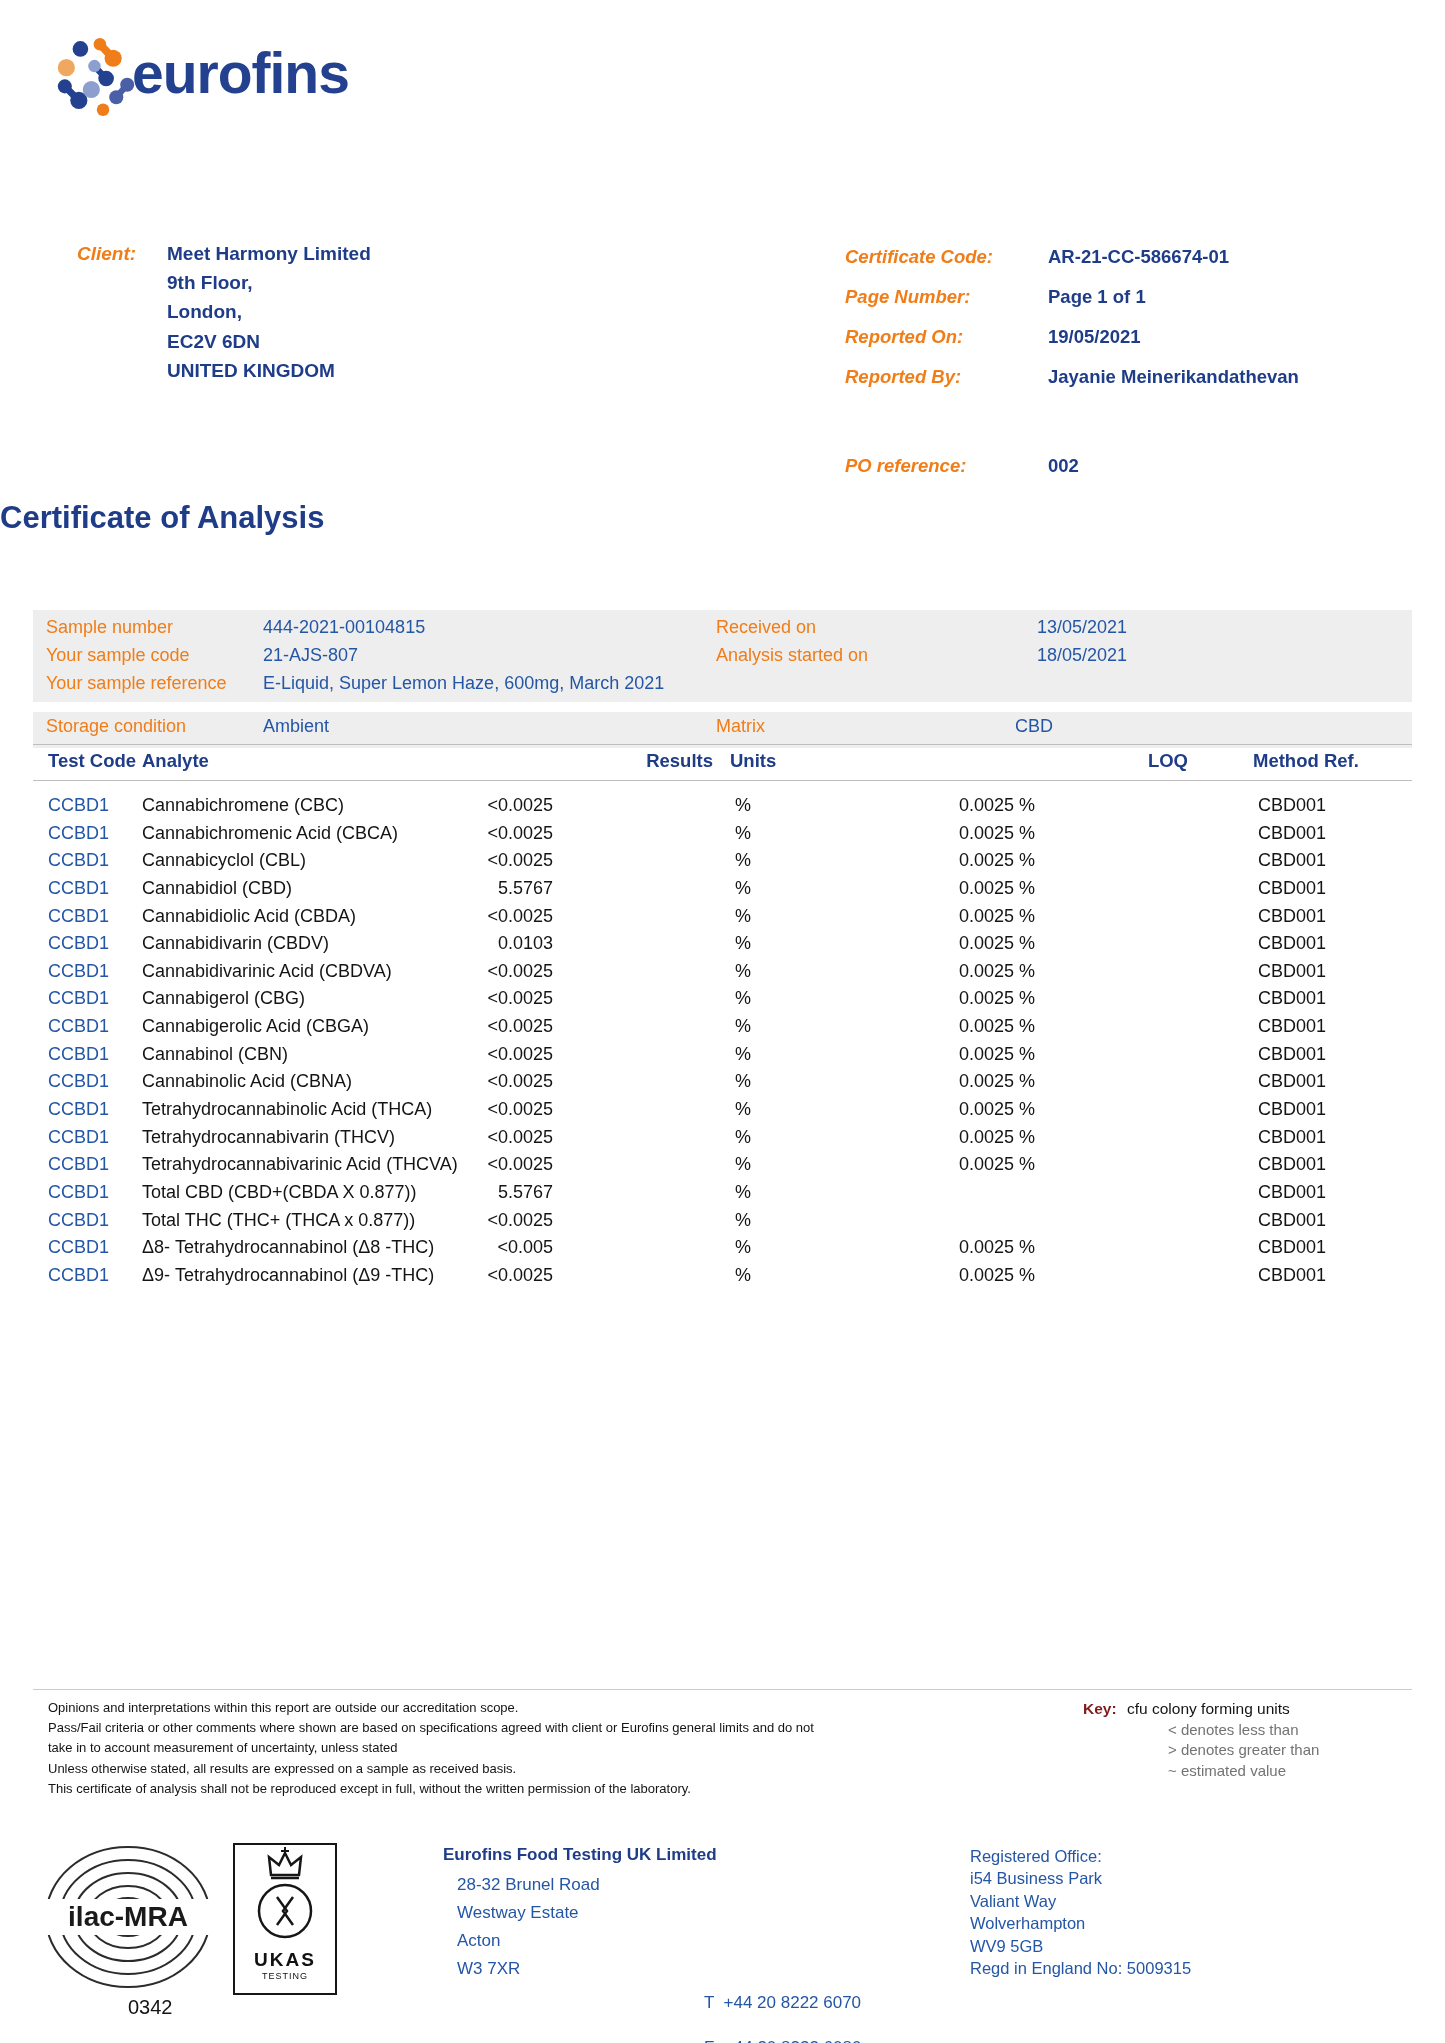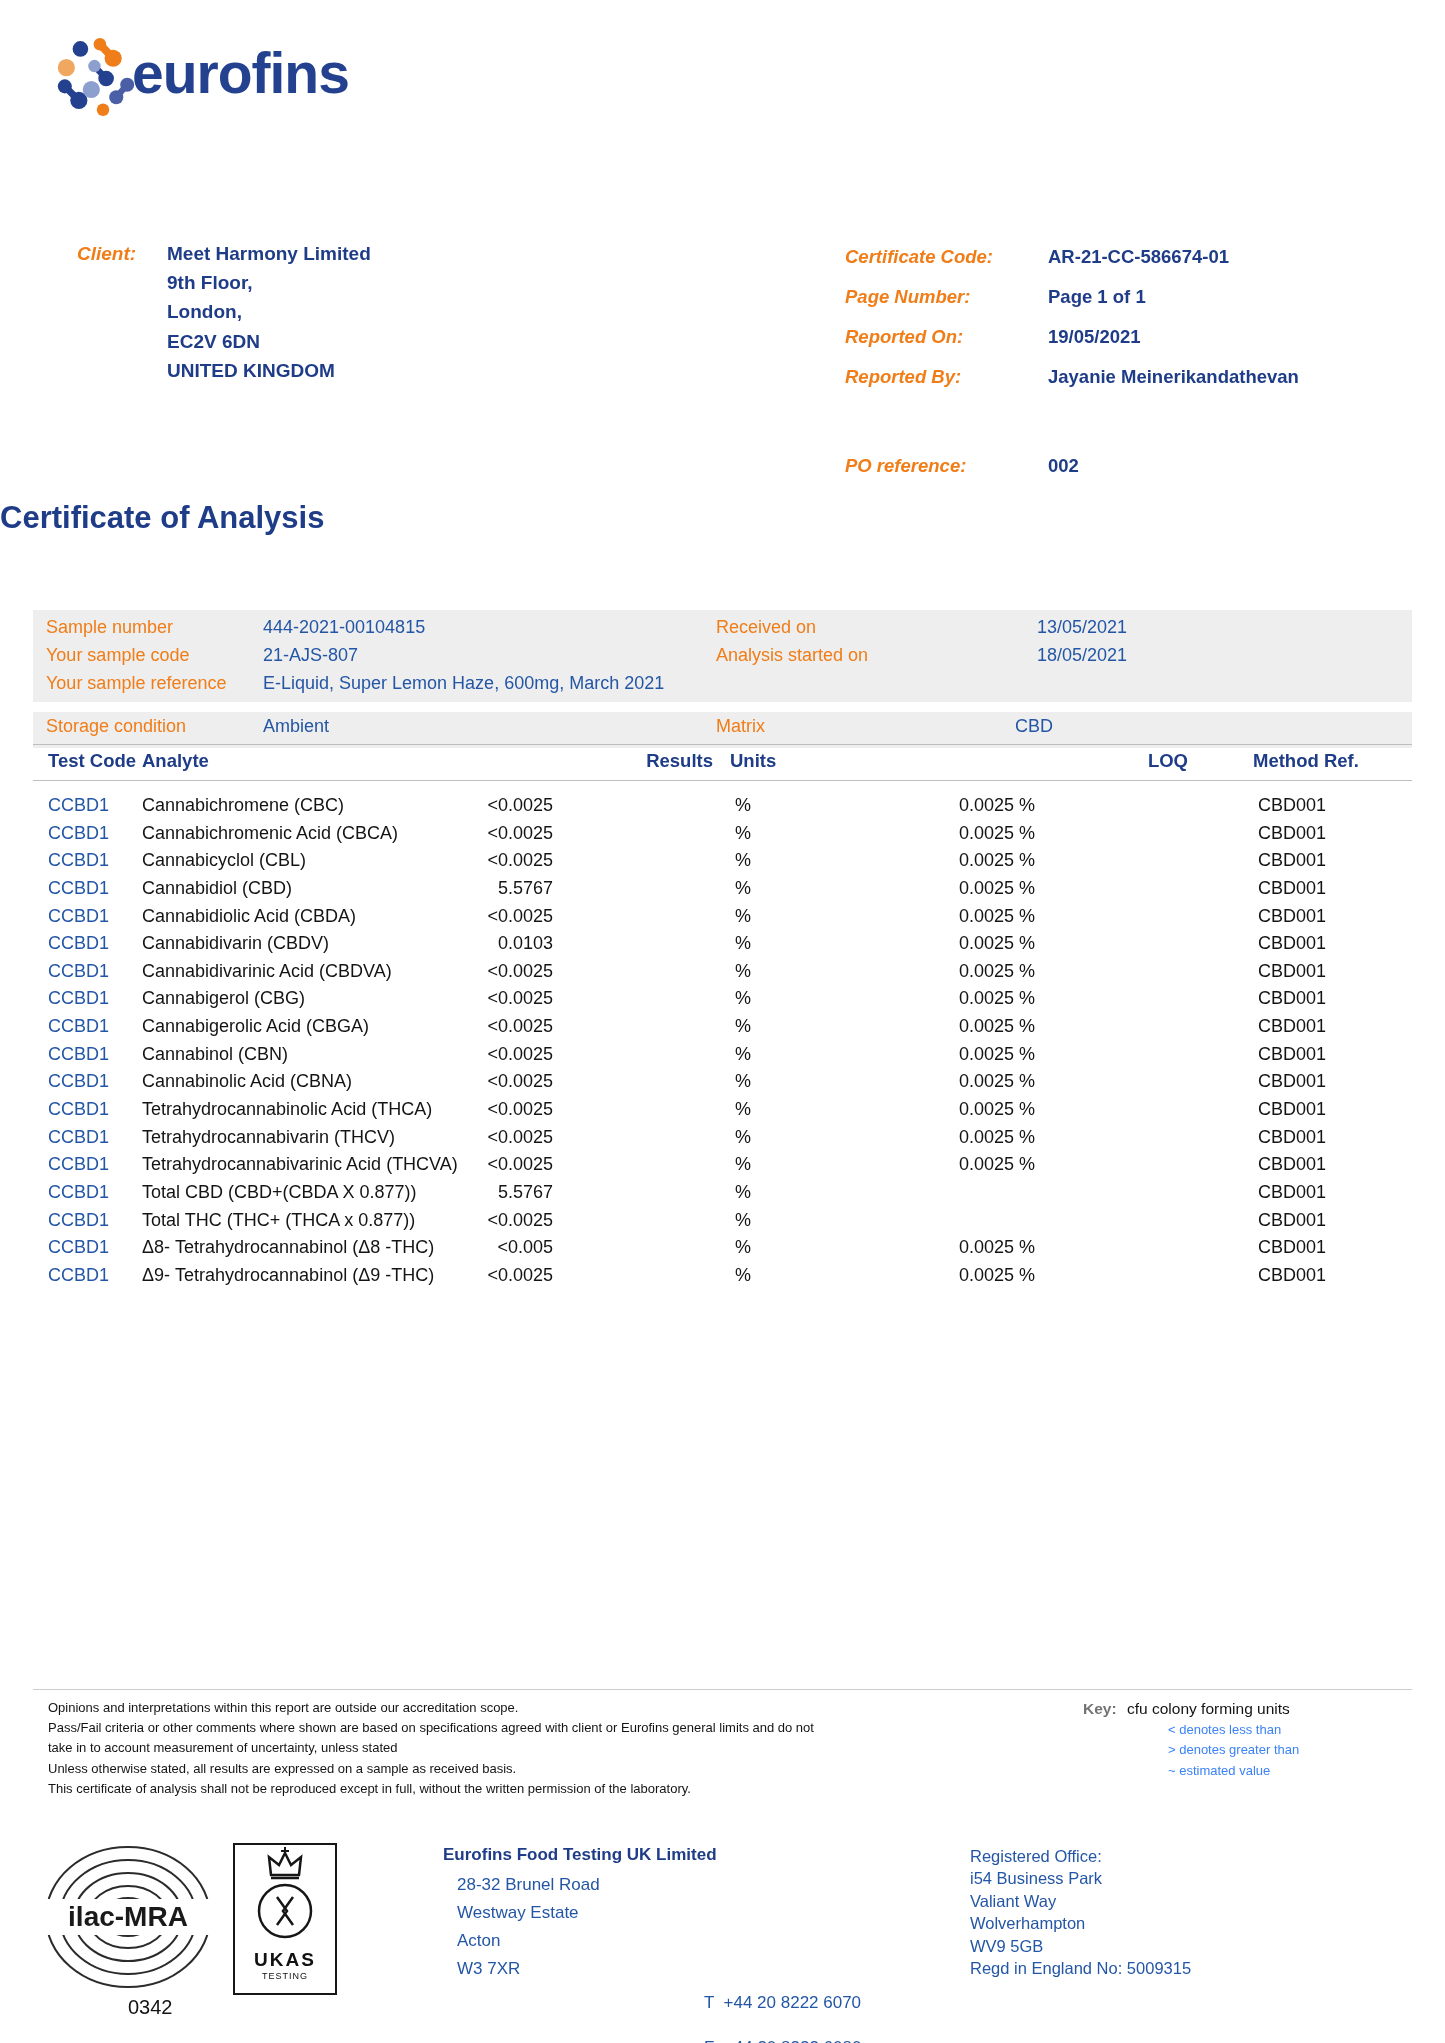--- a/index.html
+++ b/index.html
@@ -5,21 +5,21 @@
   html,body{margin:0;padding:0;background:#888;}
   #page{
     position:relative;width:1445px;height:2043px;background:#ffffff;
     font-family:"Liberation Sans","DejaVu Sans",sans-serif;
     overflow:hidden;margin:0 auto;
   }
   .abs{position:absolute;}
   .orange{color:#F07D17;}
   .navy{color:#1E3C87;}
   .blue{color:#2456A6;}
-  .black{color:#737373;}
+  .black{color:#7f1d1d;}
   .b{font-weight:bold;}
   .i{font-style:italic;}
 
   
   #logo-icon{left:57px;top:38px;}
   #wordmark{left:132px;top:40px;font-size:57px;font-weight:bold;color:#23418F;letter-spacing:-1px;}
 
   
   #client-label{left:77px;top:243px;font-size:19px;}
   .client-line{position:absolute;left:167px;font-size:19px;white-space:pre;}
@@ -58,21 +58,21 @@
   .c-result{position:absolute;right:729px;color:#141414;}
   .c-unit{position:absolute;left:735px;color:#141414;}
   .c-loq{position:absolute;right:247px;color:#141414;}
   .c-method{position:absolute;left:1258px;color:#141414;}
 
   
   #disc-line{top:1689px;background:#CDCDCD;}
   #disclaimer{left:48px;top:1698px;font-size:13px;color:#141414;line-height:20.2px;}
   #key-label{left:1083px;top:1700px;font-size:15.5px;}
   #key-intro{left:1127px;top:1700px;font-size:15.5px;color:#141414;}
-  #key-entries{left:1168px;top:1720px;font-size:13px;color:#3b82f6;line-height:20.4px;}
+  #key-entries{left:1168px;top:1720px;font-size:15px;color:#737373;line-height:20.4px;}
 
   
   #ilac{left:42px;top:1843px;}
   #ukas{left:233px;top:1843px;width:104px;height:152px;border:2px solid #161616;background:#fff;box-sizing:border-box;text-align:center;}
   #ukas-name{display:block;margin-top:4px;font-size:19px;font-weight:bold;letter-spacing:2px;color:#111;}
   #ukas-sub{display:block;font-size:9px;letter-spacing:1px;color:#111;}
   #acc-number{left:128px;top:1996px;font-size:20px;color:#141414;}
 
   #company-name{left:443px;top:1845px;font-size:17px;}
   #company-lines{left:457px;top:1871px;font-size:17px;line-height:28px;}

